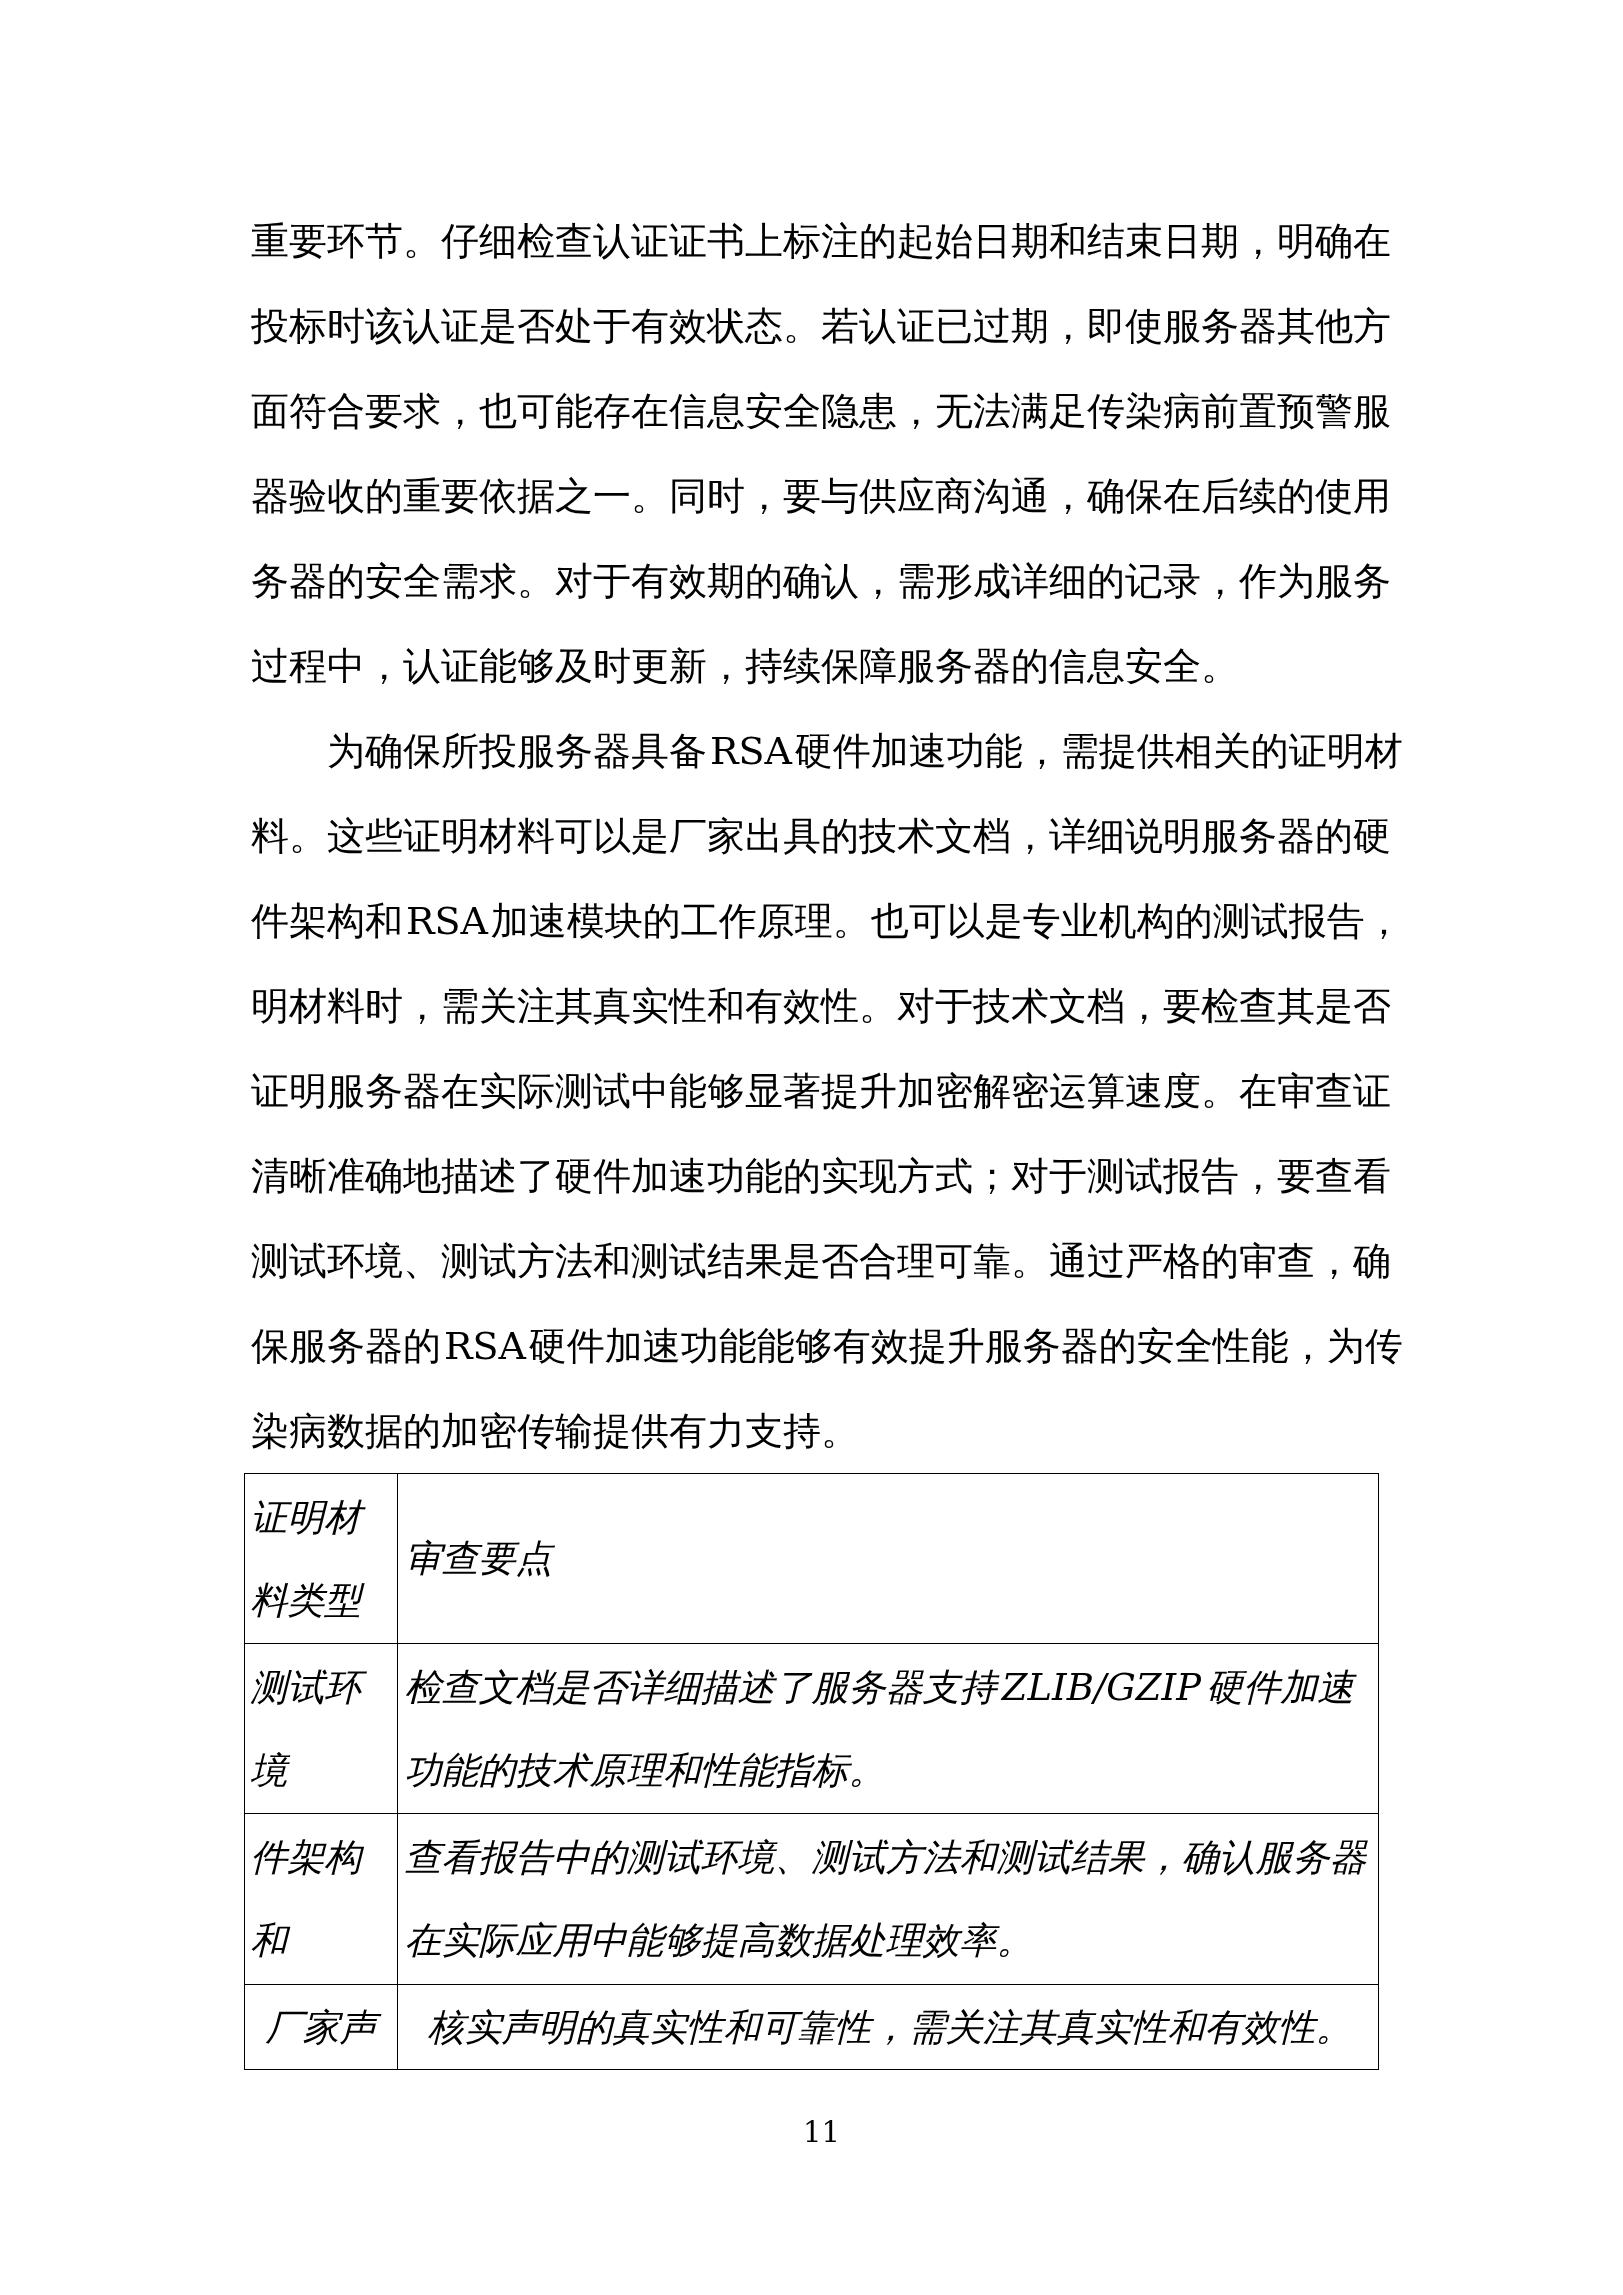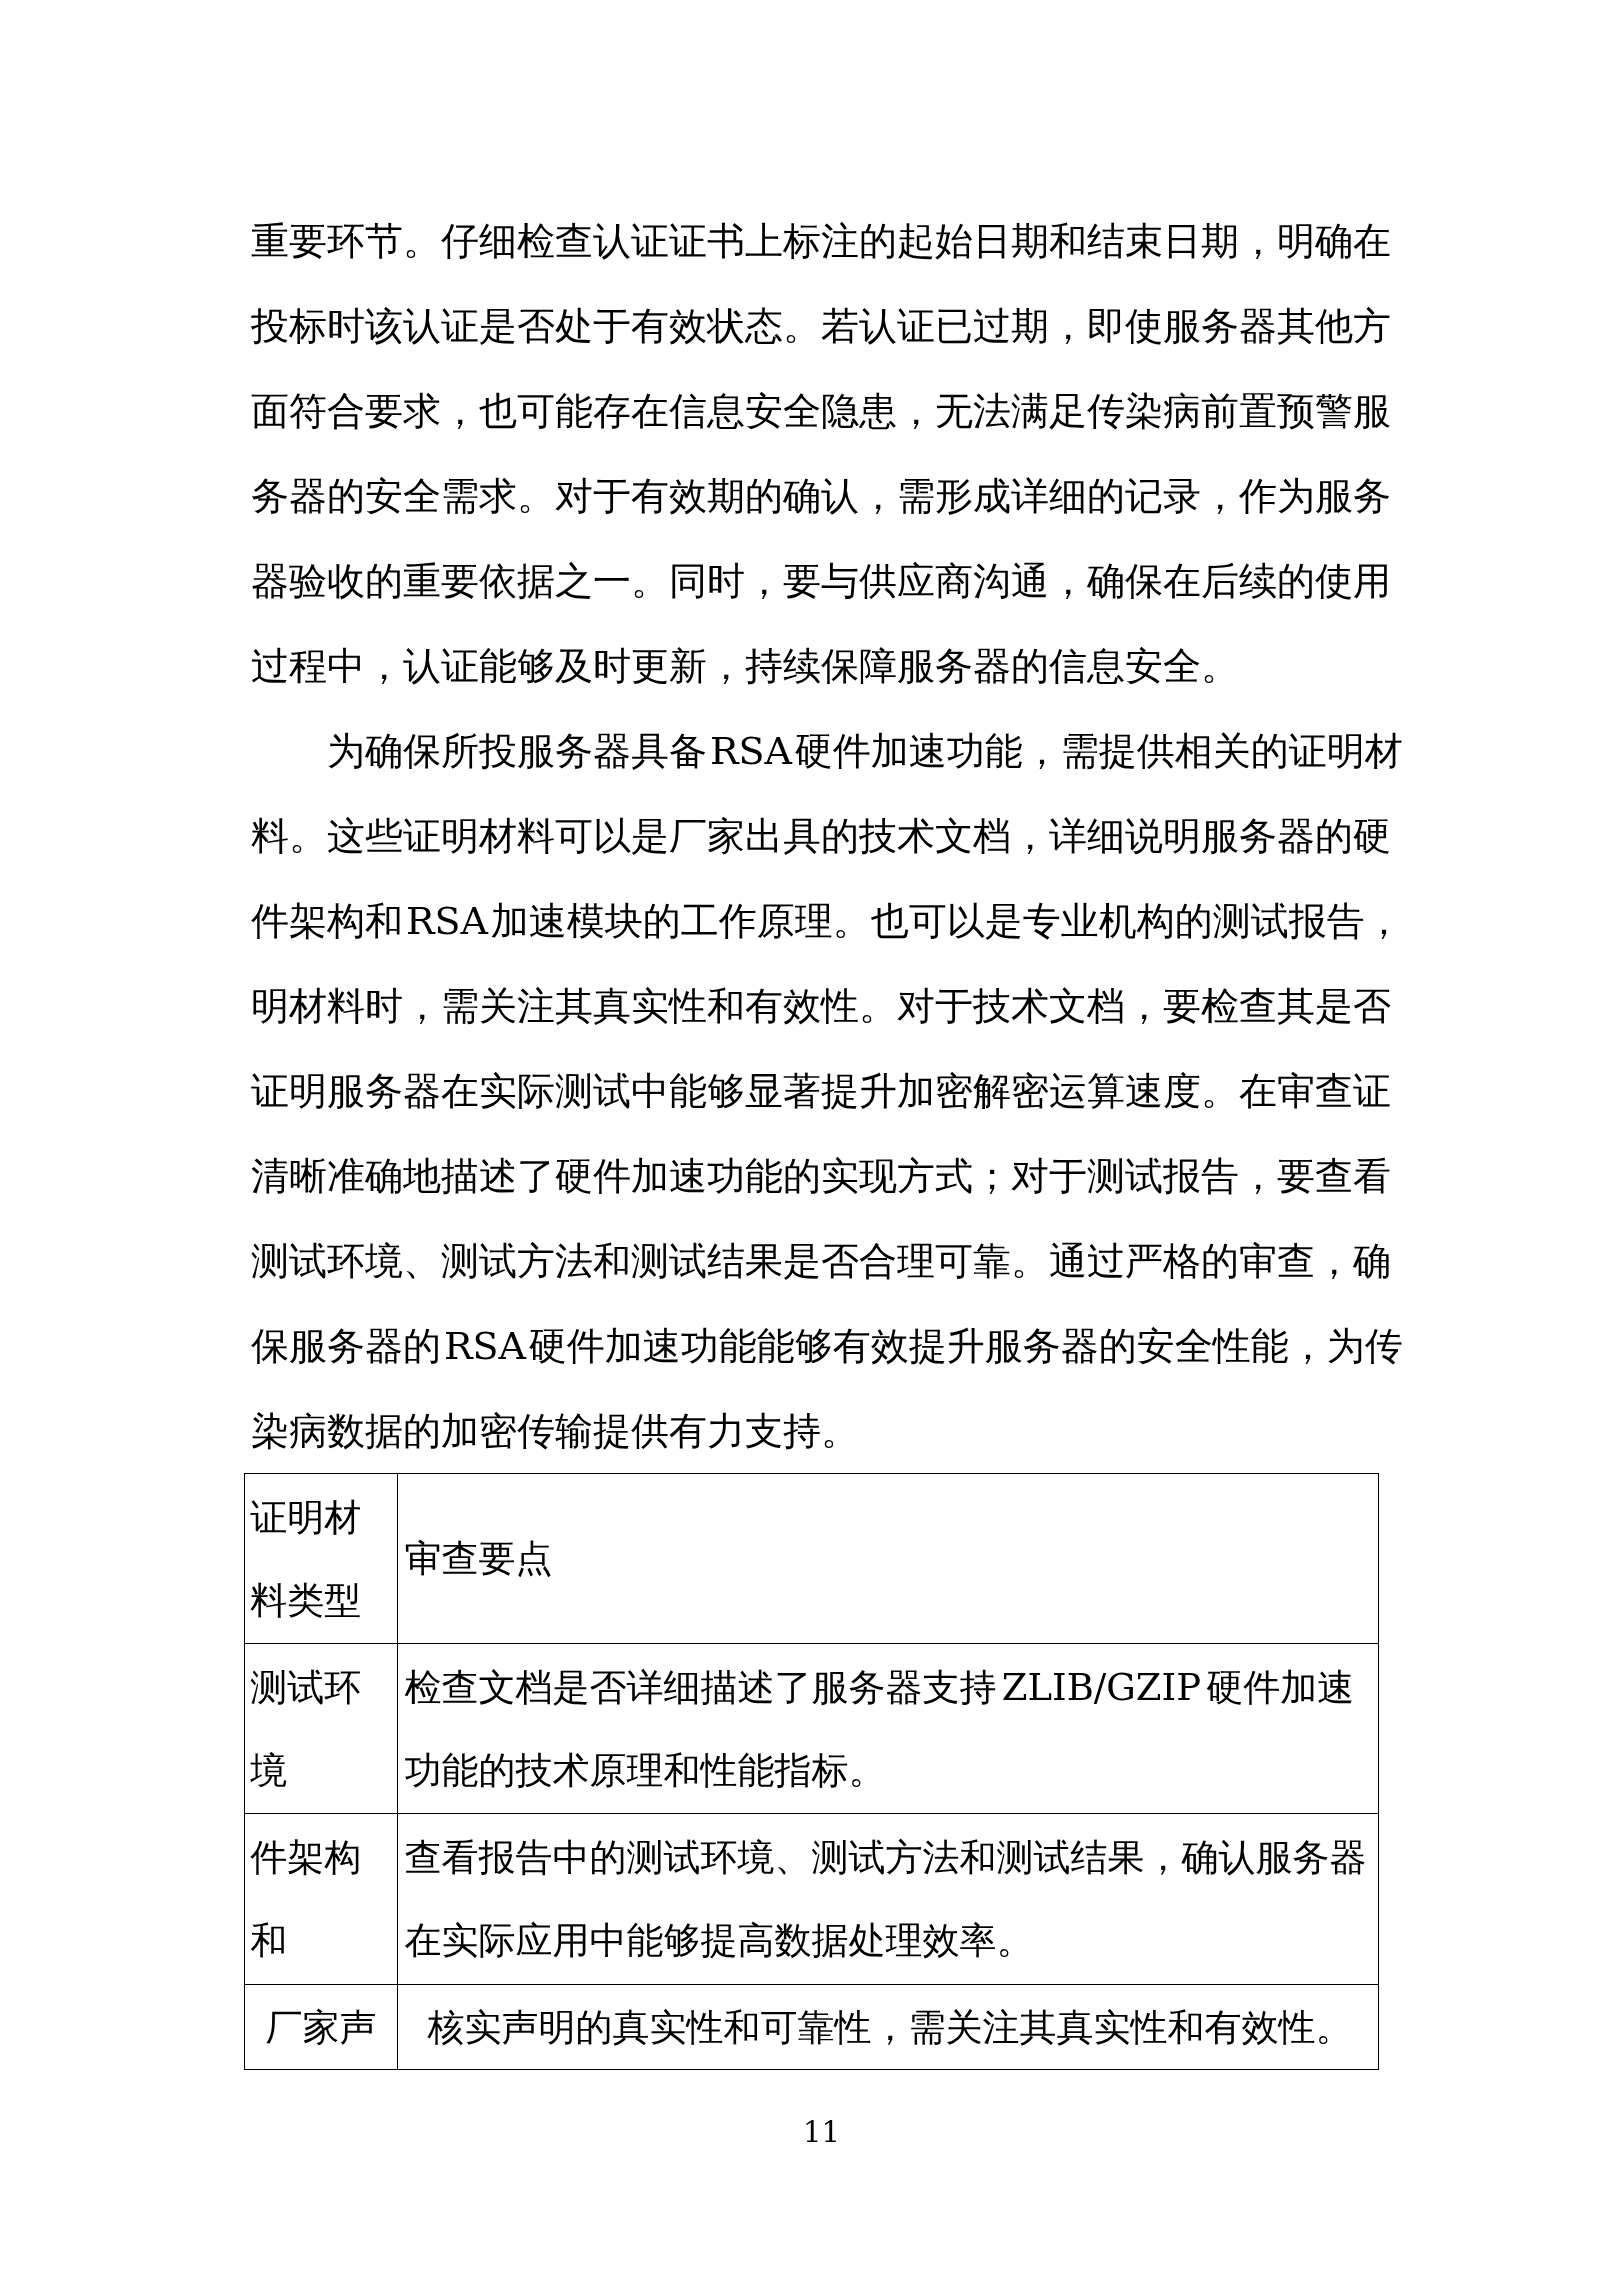--- a/index.html
+++ b/index.html
@@ -33,20 +33,21 @@
   .line.indent {
     padding-left: 76px; 
   }
   .doc-table {
     position: absolute;
     left: 244px;
     top: 1473px;
     width: 1135px;
     border-collapse: collapse;
     table-layout: fixed;
+    font-style: italic;
   }
   .doc-table td {
     border: 1.3px solid #000000;
     font-size: 37px;
     line-height: 83px;
     vertical-align: middle;
     padding: 0 5.2px;
     overflow: visible;
   }
   .doc-table td.col2 {
@@ -68,22 +69,22 @@
 </style>
 </head>
 <body>
 
 <div class="page">
 
   <div class="doc-text">
     <div class="line">重要环节。仔细检查认证证书上标注的起始日期和结束日期，明确在</div>
     <div class="line">投标时该认证是否处于有效状态。若认证已过期，即使服务器其他方</div>
     <div class="line">面符合要求，也可能存在信息安全隐患，无法满足传染病前置预警服</div>
+    <div class="line">器验收的重要依据之一。同时，要与供应商沟通，确保在后续的使用</div>
     <div class="line">务器的安全需求。对于有效期的确认，需形成详细的记录，作为服务</div>
-    <div class="line">器验收的重要依据之一。同时，要与供应商沟通，确保在后续的使用</div>
     <div class="line">过程中，认证能够及时更新，持续保障服务器的信息安全。</div>
     <div class="line indent">为确保所投服务器具备 RSA 硬件加速功能，需提供相关的证明材</div>
     <div class="line">料。这些证明材料可以是厂家出具的技术文档，详细说明服务器的硬</div>
     <div class="line">件架构和 RSA 加速模块的工作原理。也可以是专业机构的测试报告，</div>
     <div class="line">明材料时，需关注其真实性和有效性。对于技术文档，要检查其是否</div>
     <div class="line">证明服务器在实际测试中能够显著提升加密解密运算速度。在审查证</div>
     <div class="line">清晰准确地描述了硬件加速功能的实现方式；对于测试报告，要查看</div>
     <div class="line">测试环境、测试方法和测试结果是否合理可靠。通过严格的审查，确</div>
     <div class="line">保服务器的 RSA 硬件加速功能能够有效提升服务器的安全性能，为传</div>
     <div class="line">染病数据的加密传输提供有力支持。</div>

